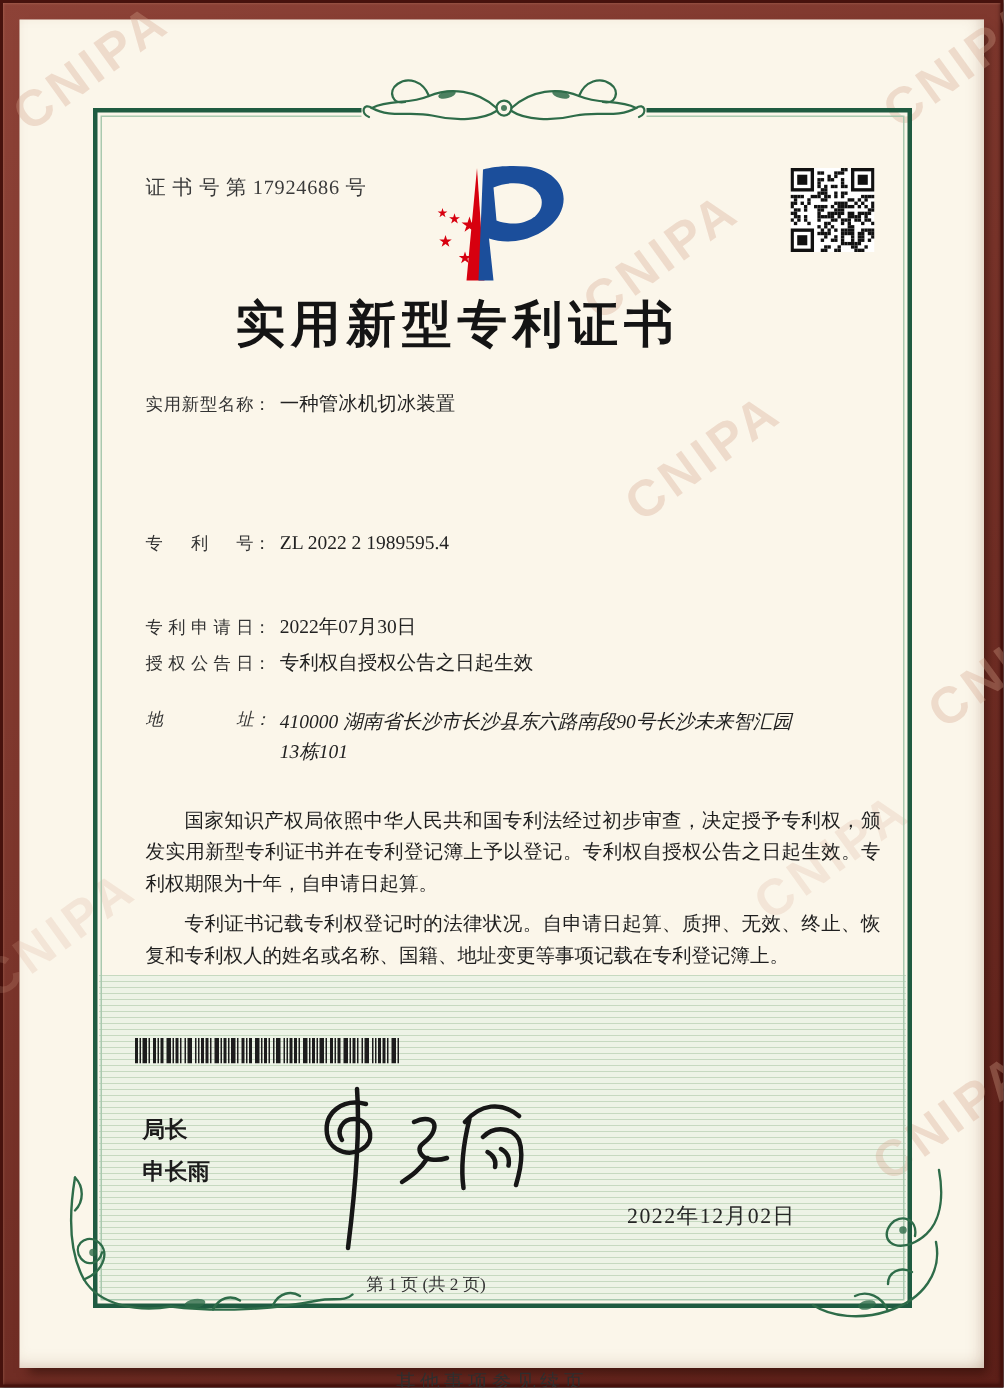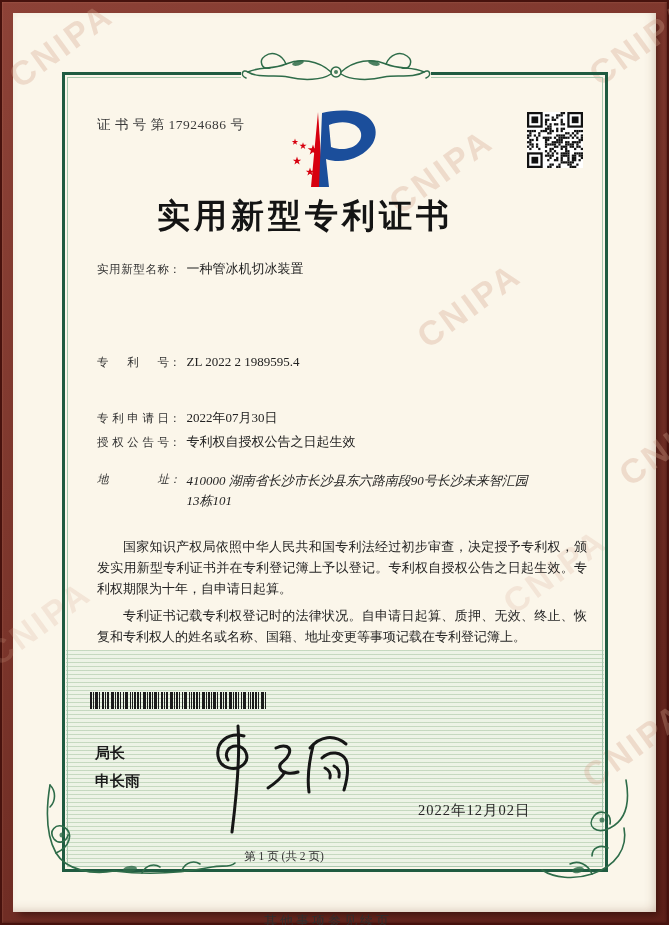--- a/index.html
+++ b/index.html
@@ -373,21 +373,21 @@
   <div class="txt frow" style="top:260px;">
     <span class="flabel">实用新型名称</span><span class="fcolon">：</span><span class="fvalue">一种管冰机切冰装置</span>
   </div>
   <div class="txt frow" style="top:354px;">
     <span class="flabel">专利号</span><span class="fcolon">：</span><span class="fvalue">ZL 2022 2 1989595.4</span>
   </div>
   <div class="txt frow" style="top:409px;">
     <span class="flabel">专利申请日</span><span class="fcolon">：</span><span class="fvalue">2022年07月30日</span>
   </div>
   <div class="txt frow" style="top:433px;">
-    <span class="flabel">授权公告号</span><span class="fcolon">：</span><span class="fvalue">专利权自授权公告之日起生效</span>
+    <span class="flabel">授权公告日</span><span class="fcolon">：</span><span class="fvalue">专利权自授权公告之日起生效</span>
   </div>
   <div class="txt frow" style="top:471px;font-style:italic;">
     <span class="flabel">地址</span><span class="fcolon">：</span><span class="fvalue block">410000 湖南省长沙市长沙县东六路南段90号长沙未来智汇园13栋101</span>
   </div>
 
   <div class="txt paras">
     <p>国家知识产权局依照中华人民共和国专利法经过初步审查，决定授予专利权，颁发实用新型专利证书并在专利登记簿上予以登记。专利权自授权公告之日起生效。专利权期限为十年，自申请日起算。</p>
     <p>专利证书记载专利权登记时的法律状况。自申请日起算、质押、无效、终止、恢复和专利权人的姓名或名称、国籍、地址变更等事项记载在专利登记簿上。</p>
   </div>
 

